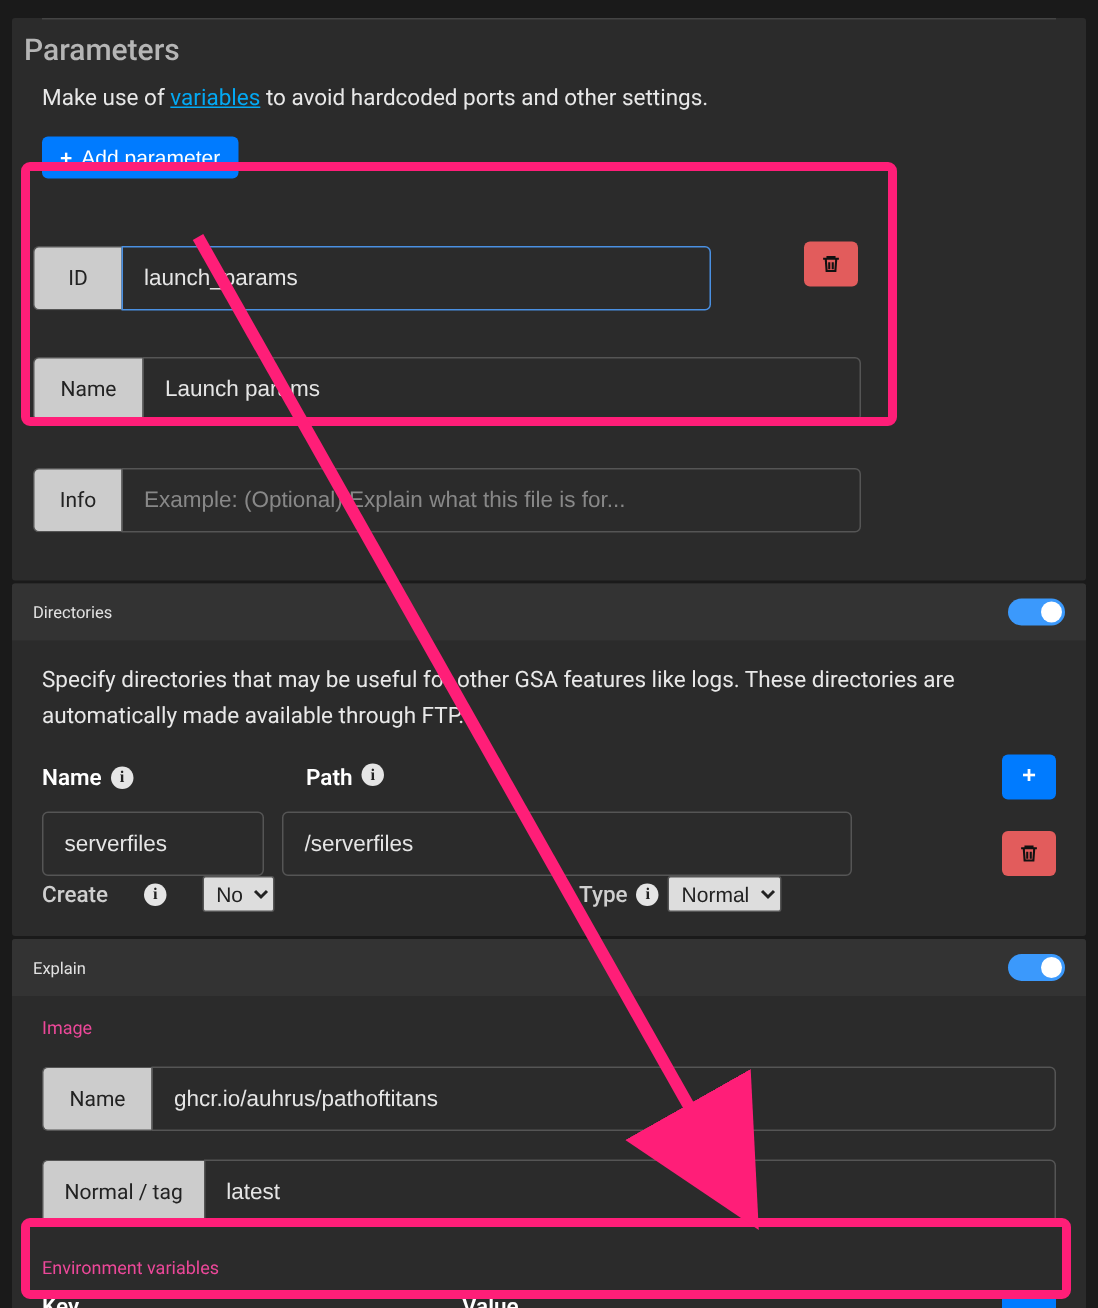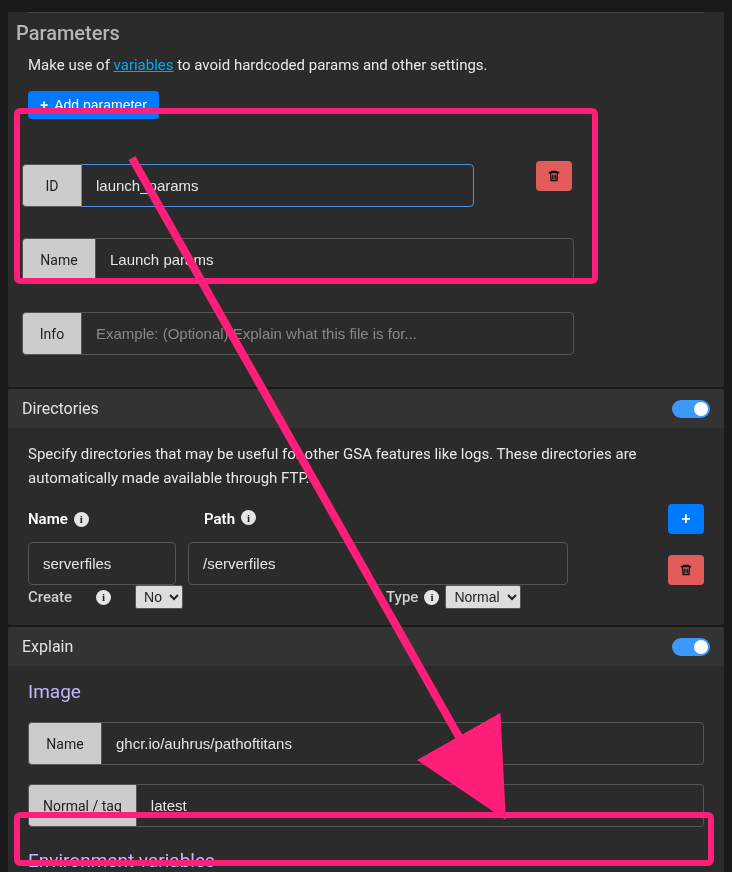--- a/index.html
+++ b/index.html
@@ -26,34 +26,34 @@
   .panel + .panel { margin-top: 2px; }
   .header-bar {
     background: #333;
     padding: 10px 14px;
     display: flex;
     align-items: center;
     justify-content: space-between;
     border-radius: 2px 2px 0 0;
     margin-bottom: 14px;
     color: #e2e2e2;
-    font-size: 16px;
+    font-size: 11px;
   }
   h3.sect {
     margin: 8px 0 8px 0;
     font-weight: 500;
     font-size: 20px;
     color: #b5b5b5;
     padding: 0 8px;
   }
   h4.sub {
     margin: 8px 20px 10px 20px;
     font-weight: 400;
-    font-size: 19px;
-    color: #c4b5fd;
+    font-size: 12px;
+    color: #ec4899;
   }
   p.desc {
     margin: 0 20px 14px 20px;
     color: #e8e8e8;
     line-height: 1.6;
   }
   .link { color: #03a9f4; }
   .btn {
     display: inline-flex;
     align-items: center;
@@ -206,21 +206,21 @@
 <body>
 
 <div class="page">
 
   <div class="panel">
     <hr class="hr">
     <h3 class="sect">Parameters</h3>
     <p class="desc">
       <span>Make use of </span>
       <a href="#" class="link">variables</a>
-      <span> to avoid hardcoded params and other settings.</span>
+      <span> to avoid hardcoded ports and other settings.</span>
     </p>
     <div style="margin:0 20px 10px 20px;">
       <button class="btn btn-primary">
         <span style="font-weight:700;">+</span>
         <span>Add parameter</span>
       </button>
     </div>
 
     <div class="param-grp">
       <div style="display:flex; align-items:stretch; gap:62px;">

